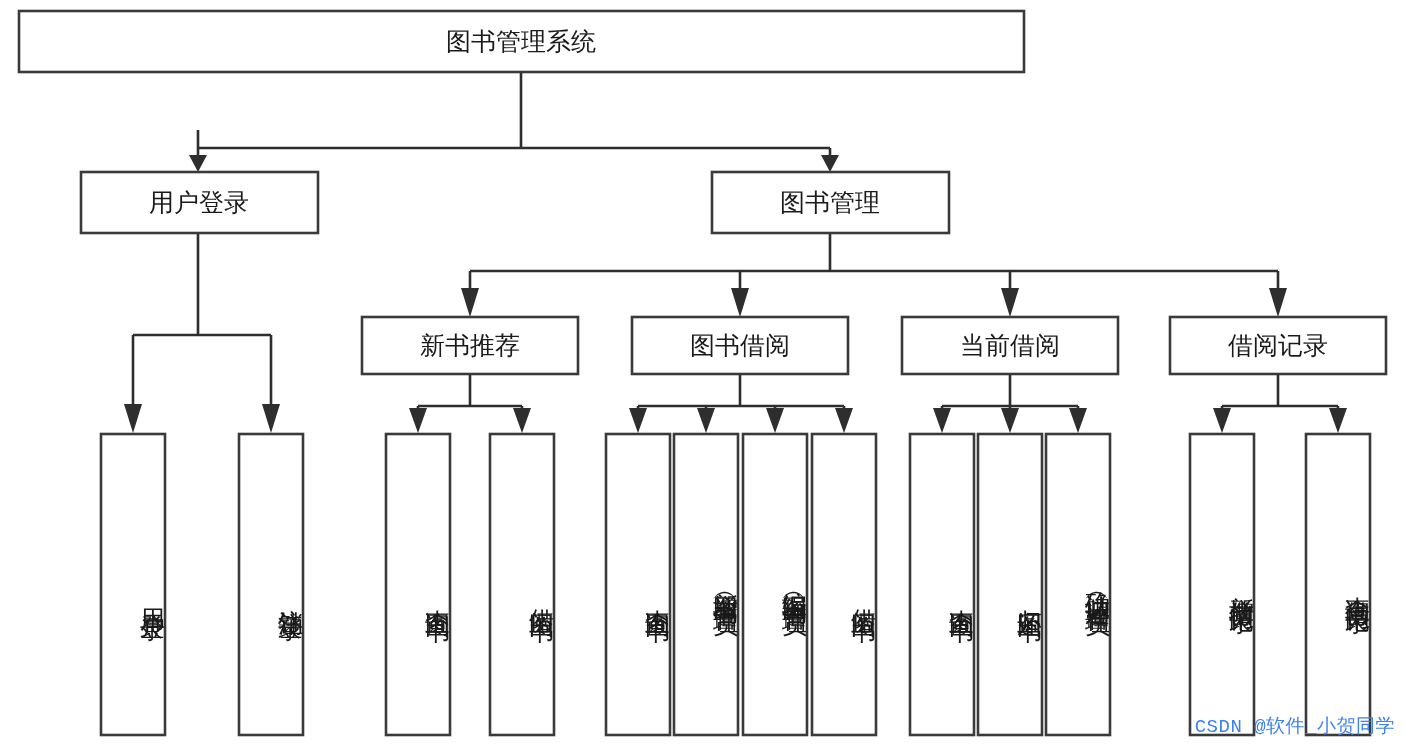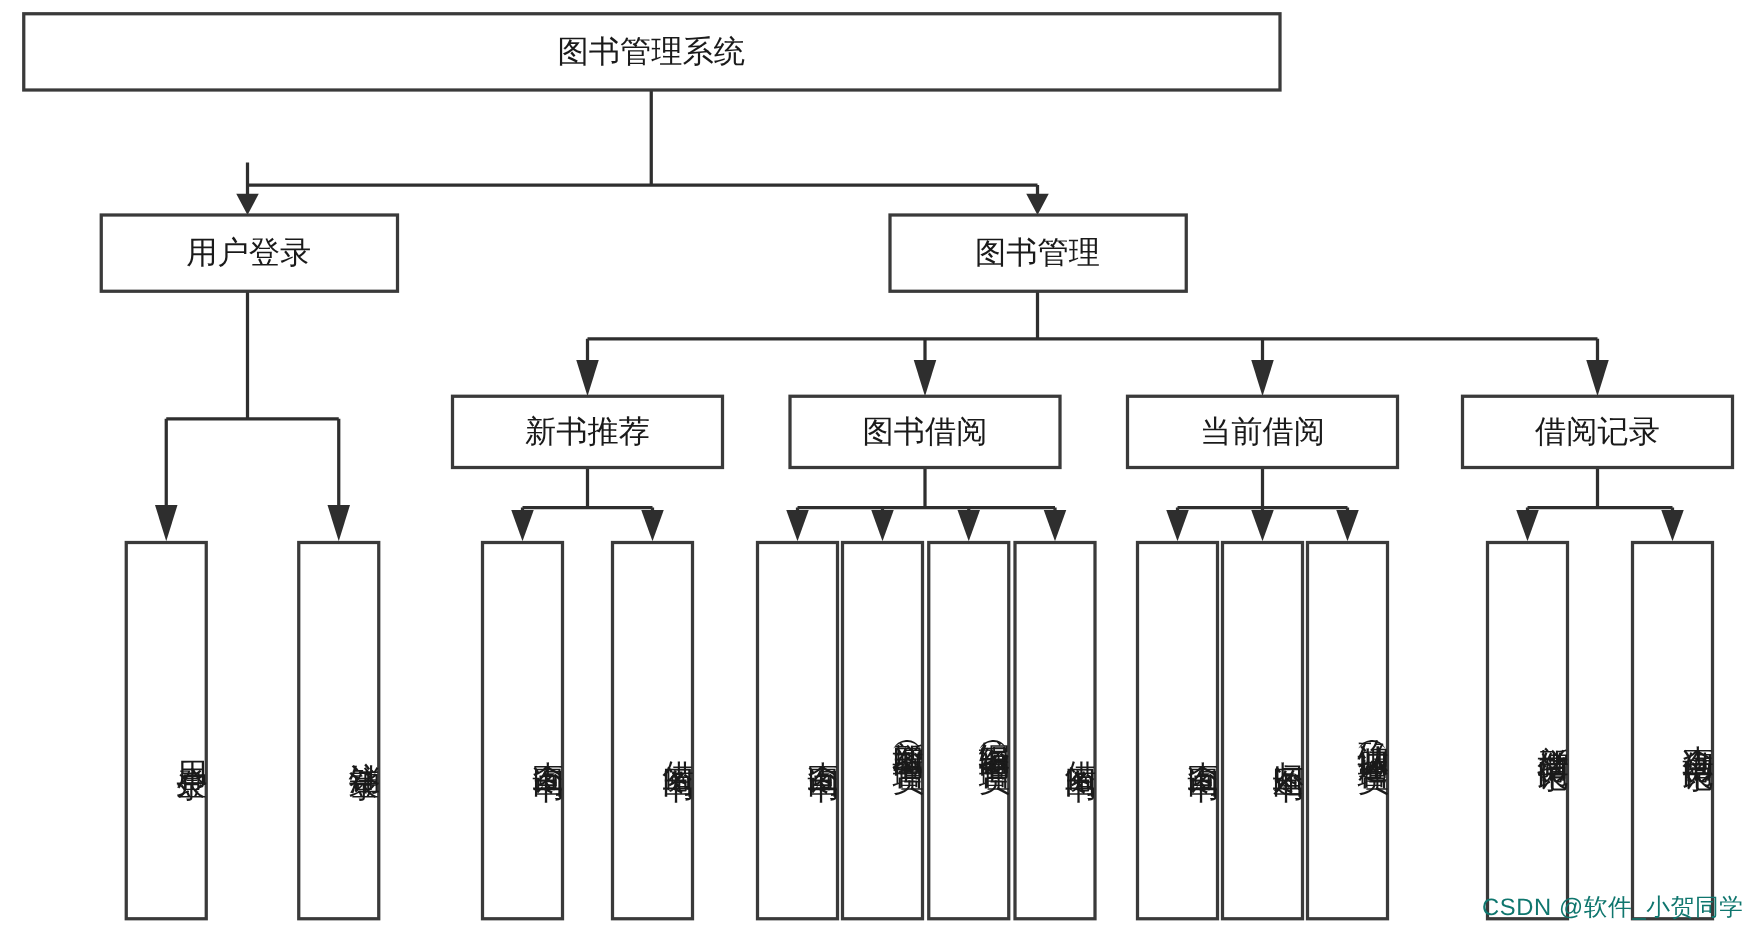--- a/index.html
+++ b/index.html
@@ -39,23 +39,23 @@
     fill: none;
   }
   .arrow-head {
     fill: #2e2e2e;
     stroke: none;
   }
   .watermark {
     position: absolute;
     right: 10px;
     bottom: 8px;
-    font-family: Liberation Sans, sans-serif;
+    font-family: Liberation Mono, monospace;
     font-size: 19px;
-    color: #0f766e;
+    color: #3b82f6;
     letter-spacing: 0.5px;
     white-space: nowrap;
     pointer-events: none;
   }
   
   .vtext {
     position: absolute;
     writing-mode: vertical-rl;
     text-orientation: upright;
     font-family: "Liberation Sans", sans-serif;

